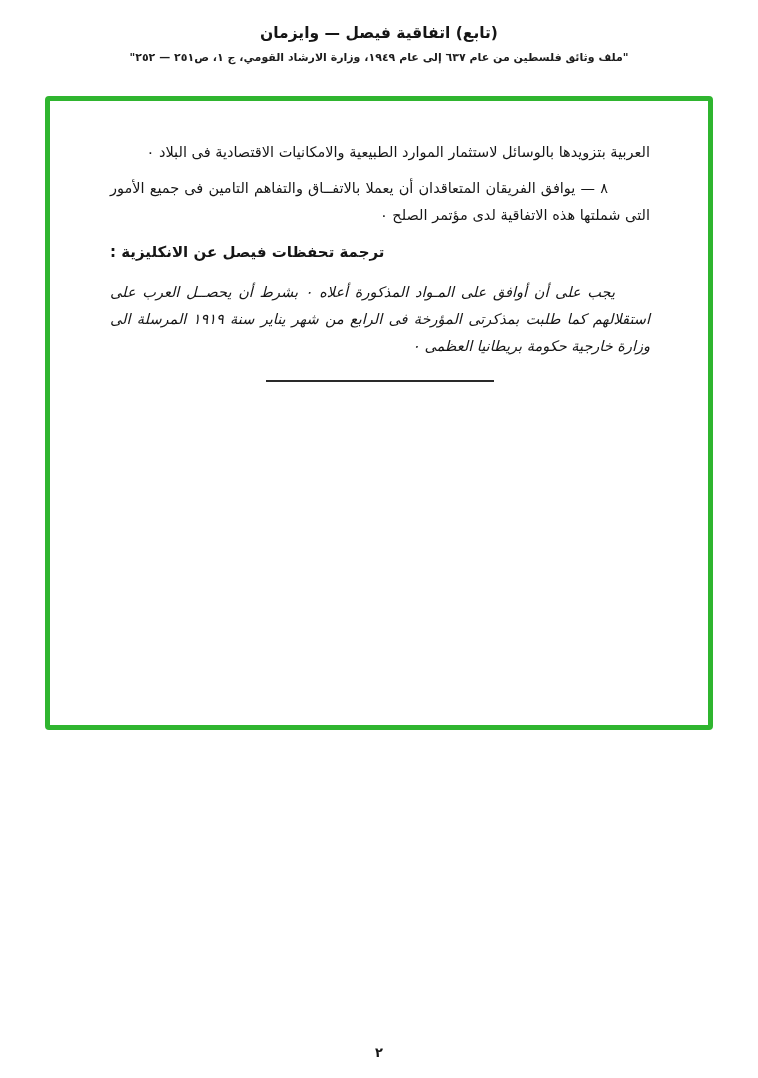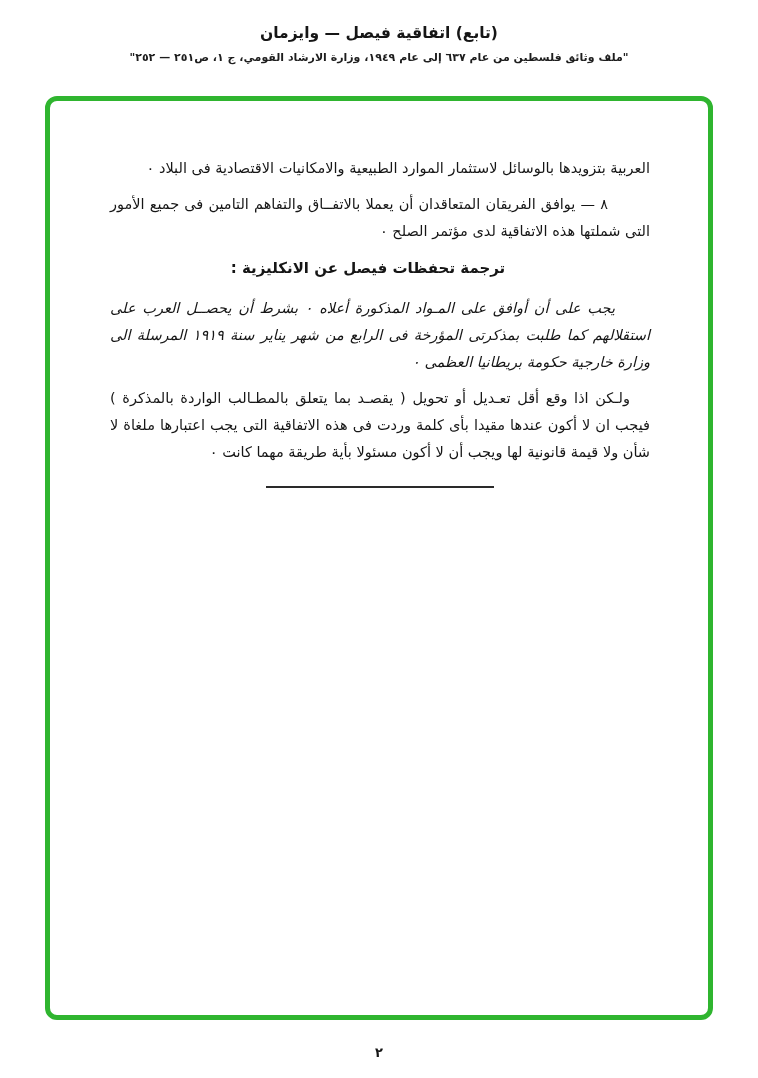--- a/index.html
+++ b/index.html
@@ -30,42 +30,42 @@
   .doc-source {
     margin-top: 9px;
     font-size: 11px;
     font-weight: bold;
     color: #1d1d1d;
   }
 
   .content-frame {
     position: absolute;
     top: 96px; left: 45px;
-    width: 668px; height: 924px;
+    width: 668px; height: 634px;
     border: 5px solid var(--frame-green);
-    border-radius: 12px;
-    padding: 54px 58px 0 60px;
+    border-radius: 4px;
+    padding: 38px 58px 0 60px;
   }
 
   .text-block {
     font-size: 14.5px;
     line-height: 1.86;
     text-align: justify;
   }
   .para { margin: 0 0 9px 0; }
   .indent-lg { text-indent: 42px; }
   .indent-md { text-indent: 35px; font-style: italic; }
   .indent-sm { text-indent: 20px; }
 
   .section-heading {
     font-size: 15px;
     font-weight: bold;
     margin: 10px 0 12px 0;
     padding-right: 24px;
-    text-align: center;
+    text-align: left;
   }
 
   .divider {
     width: 228px;
     height: 2px;
     background: #2a2a2a;
     margin: 20px auto 0 auto;
   }
 
   .page-number {
@@ -92,21 +92,20 @@
 
       <p class="para">العربية بتزويدها بالوسائل لاستثمار الموارد الطبيعية والامكانيات الاقتصادية فى البلاد ٠</p>
 
       <p class="para indent-lg">٨ — يوافق الفريقان المتعاقدان أن يعملا بالاتفــاق والتفاهم التامين فى جميع الأمور التى شملتها هذه الاتفاقية لدى مؤتمر الصلح ٠</p>
 
 
       <h2 class="section-heading">ترجمة تحفظات فيصل عن الانكليزية :</h2>
 
       <p class="para indent-md">يجب على أن أوافق على المـواد المذكورة أعلاه ٠ بشرط أن يحصــل العرب على استقلالهم كما طلبت بمذكرتى المؤرخة فى الرابع من شهر يناير سنة ١٩١٩ المرسلة الى وزارة خارجية حكومة بريطانيا العظمى ٠</p>
 
-      <p class="para indent-sm">ولـكن اذا وقع أقل تعـديل أو تحويل ( يقصـد بما يتعلق بالمطـالب الواردة بالمذكرة ) فيجب ان لا أكون عندها مقيدا بأى كلمة وردت فى هذه الاتفاقية التى يجب اعتبارها ملغاة لا شأن ولا قيمة قانونية لها ويجب أن لا أكون مسئولا بأية طريقة مهما كانت ٠</p>
 
       <div class="divider"></div>
     </div>
   </div>
 
   <div class="page-number">٢</div>
 
 </div>
 
 </body></html>

